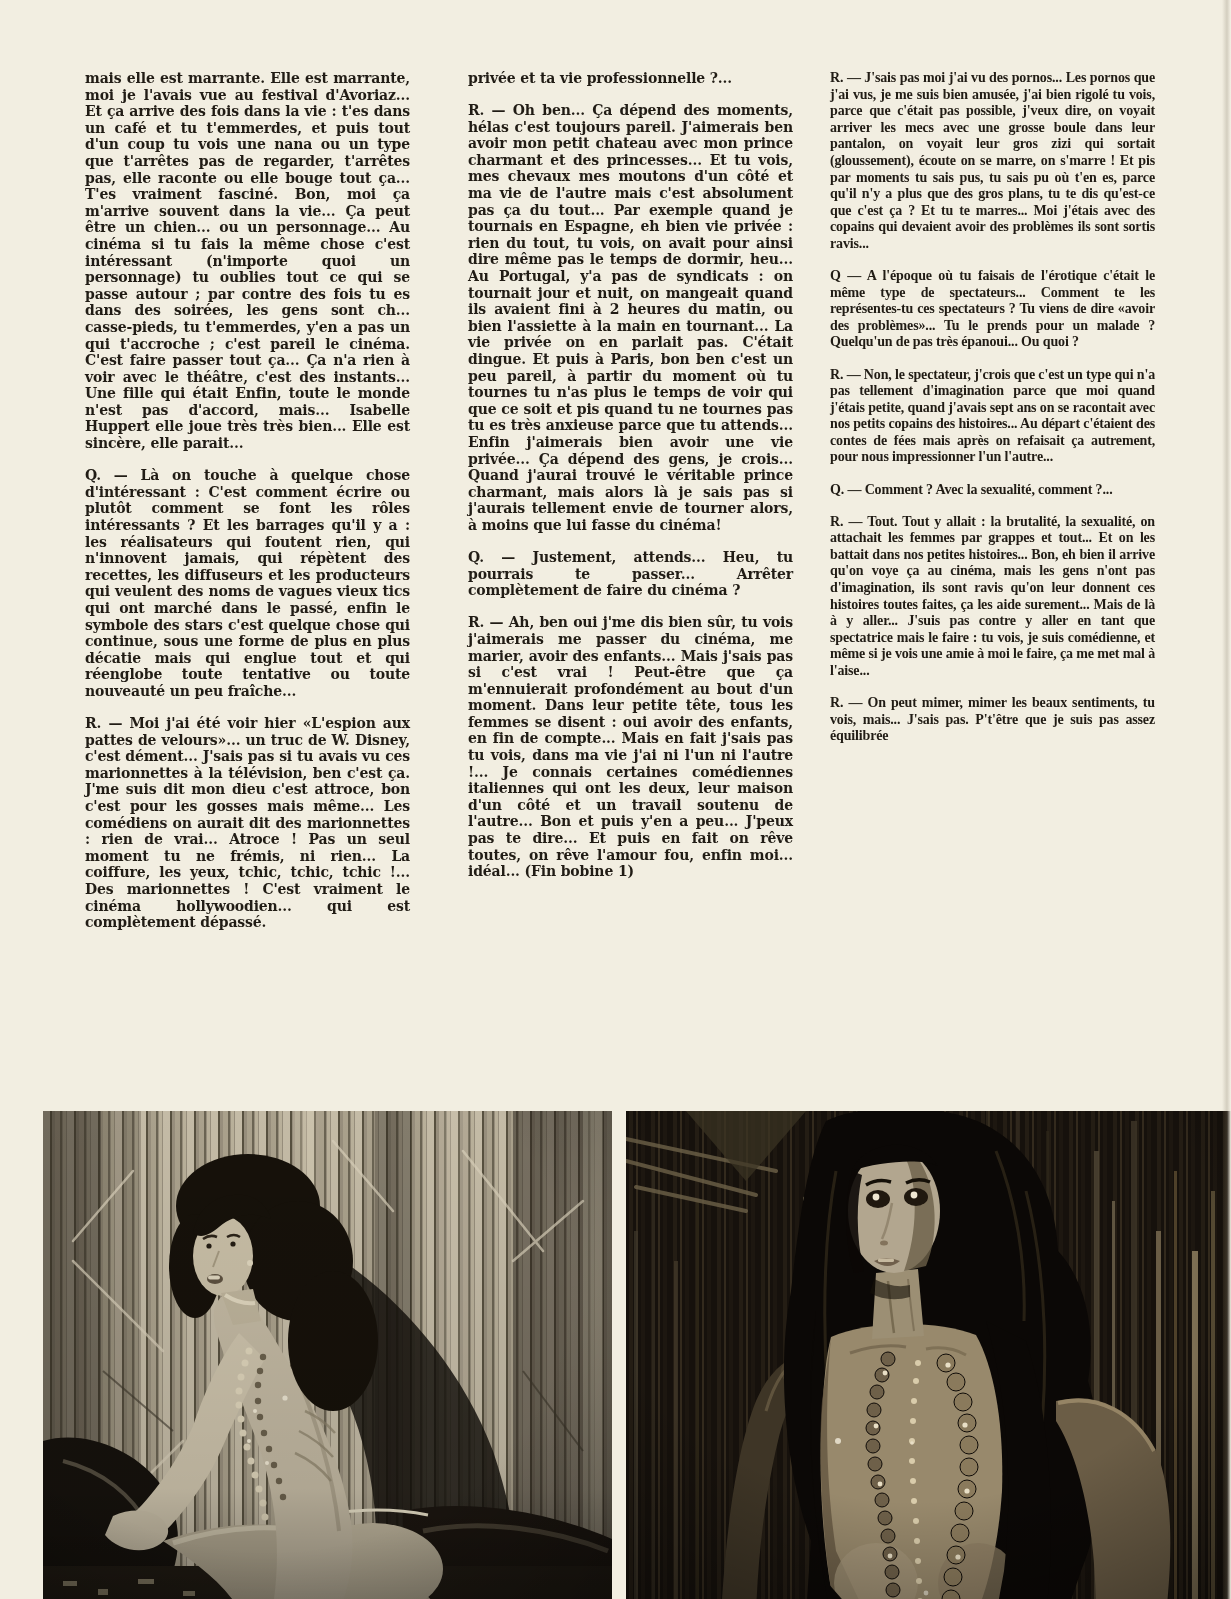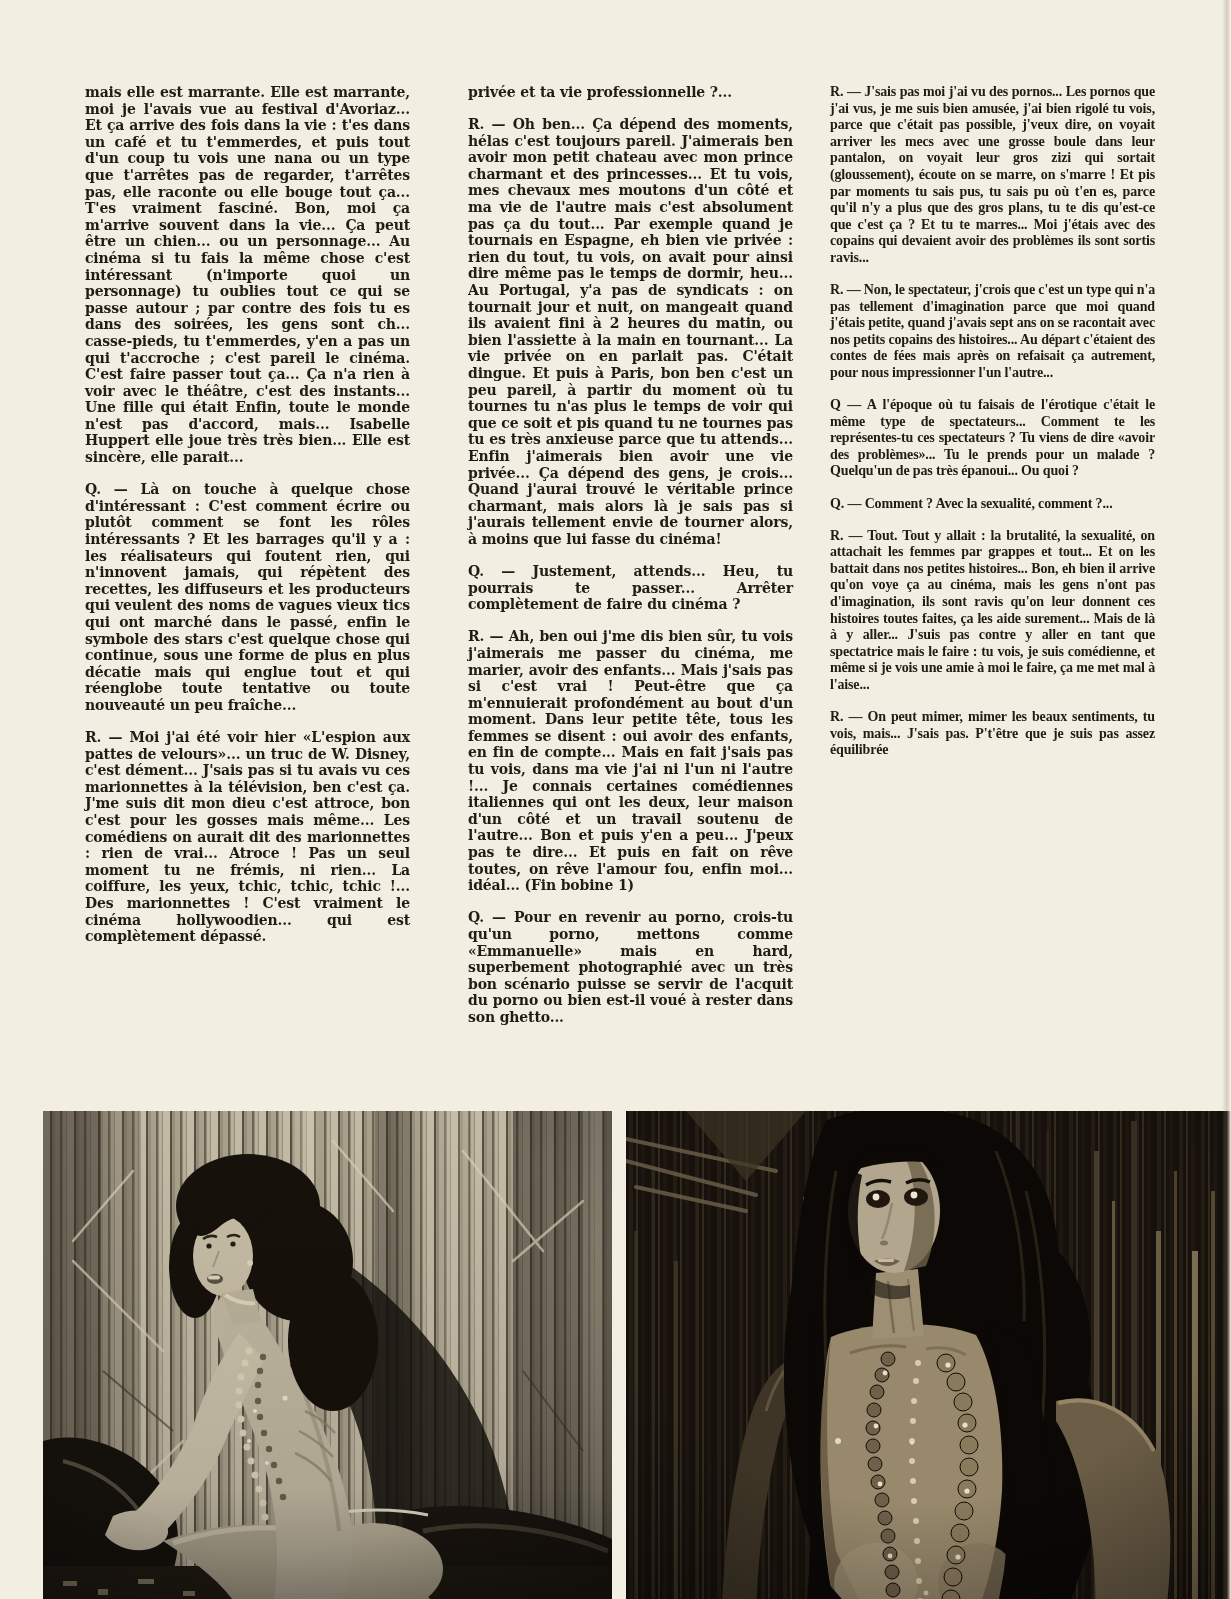--- a/index.html
+++ b/index.html
@@ -8,21 +8,21 @@
     width:1231px;height:1599px;
     background:#f2eee1;
     overflow:hidden;
     font-family:"DejaVu Serif","Liberation Serif",serif;
   }
   .page-edge{
     position:absolute;top:0;right:0;width:9px;height:100%;
     background:linear-gradient(to right,rgba(120,110,90,0) 0%,rgba(120,110,90,.25) 55%,rgba(246,242,230,1) 100%);
   }
   .text-area{
-    position:absolute;left:85px;top:84px;width:1062px;
+    position:absolute;left:85px;top:70px;width:1062px;
     display:flex;align-items:flex-start;
   }
   .col{
     width:325px;flex:none;
     font-weight:700;
     font-size:14px;line-height:16.6px;
     color:#211c15;
     text-align:justify;
     letter-spacing:-0.15px;
     hyphens:auto;-webkit-hyphens:auto;
@@ -48,26 +48,25 @@
     <section class="col col-1">
       <p>mais elle est marrante. Elle est marrante, moi je l'avais vue au festival d'Avoriaz... Et ça arrive des fois dans la vie : t'es dans un café et tu t'emmerdes, et puis tout d'un coup tu vois une nana ou un type que t'arrêtes pas de regarder, t'arrêtes pas, elle raconte ou elle bouge tout ça... T'es vraiment fasciné. Bon, moi ça m'arrive souvent dans la vie... Ça peut être un chien... ou un personnage... Au cinéma si tu fais la même chose c'est intéressant (n'importe quoi un personnage) tu oublies tout ce qui se passe autour ; par contre des fois tu es dans des soirées, les gens sont ch... casse-pieds, tu t'emmerdes, y'en a pas un qui t'accroche ; c'est pareil le cinéma. C'est faire passer tout ça... Ça n'a rien à voir avec le théâtre, c'est des instants... Une fille qui était Enfin, toute le monde n'est pas d'accord, mais... Isabelle Huppert elle joue très très bien... Elle est sincère, elle parait...</p>
       <p>Q. — Là on touche à quelque chose d'intéressant : C'est comment écrire ou plutôt comment se font les rôles intéressants ? Et les barrages qu'il y a : les réalisateurs qui foutent rien, qui n'innovent jamais, qui répètent des recettes, les diffuseurs et les producteurs qui veulent des noms de vagues vieux tics qui ont marché dans le passé, enfin le symbole des stars c'est quelque chose qui continue, sous une forme de plus en plus décatie mais qui englue tout et qui réenglobe toute tentative ou toute nouveauté un peu fraîche...</p>
       <p>R. — Moi j'ai été voir hier «L'espion aux pattes de velours»... un truc de W. Disney, c'est dément... J'sais pas si tu avais vu ces marionnettes à la télévision, ben c'est ça. J'me suis dit mon dieu c'est attroce, bon c'est pour les gosses mais même... Les comédiens on aurait dit des marionnettes : rien de vrai... Atroce ! Pas un seul moment tu ne frémis, ni rien... La coiffure, les yeux, tchic, tchic, tchic !... Des marionnettes ! C'est vraiment le cinéma hollywoodien... qui est complètement dépassé.</p>
     </section>
     <section class="col col-2">
       <p>privée et ta vie professionnelle ?...</p>
       <p>R. — Oh ben... Ça dépend des moments, hélas c'est toujours pareil. J'aimerais ben avoir mon petit chateau avec mon prince charmant et des princesses... Et tu vois, mes chevaux mes moutons d'un côté et ma vie de l'autre mais c'est absolument pas ça du tout... Par exemple quand je tournais en Espagne, eh bien vie privée : rien du tout, tu vois, on avait pour ainsi dire même pas le temps de dormir, heu... Au Portugal, y'a pas de syndicats : on tournait jour et nuit, on mangeait quand ils avaient fini à 2 heures du matin, ou bien l'assiette à la main en tournant... La vie privée on en parlait pas. C'était dingue. Et puis à Paris, bon ben c'est un peu pareil, à partir du moment où tu tournes tu n'as plus le temps de voir qui que ce soit et pis quand tu ne tournes pas tu es très anxieuse parce que tu attends... Enfin j'aimerais bien avoir une vie privée... Ça dépend des gens, je crois... Quand j'aurai trouvé le véritable prince charmant, mais alors là je sais pas si j'aurais tellement envie de tourner alors, à moins que lui fasse du cinéma!</p>
       <p>Q. — Justement, attends... Heu, tu pourrais te passer... Arrêter complètement de faire du cinéma ?</p>
       <p>R. — Ah, ben oui j'me dis bien sûr, tu vois j'aimerais me passer du cinéma, me marier, avoir des enfants... Mais j'sais pas si c'est vrai ! Peut-être que ça m'ennuierait profondément au bout d'un moment. Dans leur petite tête, tous les femmes se disent : oui avoir des enfants, en fin de compte... Mais en fait j'sais pas tu vois, dans ma vie j'ai ni l'un ni l'autre !... Je connais certaines comédiennes italiennes qui ont les deux, leur maison d'un côté et un travail soutenu de l'autre... Bon et puis y'en a peu... J'peux pas te dire... Et puis en fait on rêve toutes, on rêve l'amour fou, enfin moi... idéal... (Fin bobine 1)</p>
-      <p>Q. — Pour en revenir au porno, crois-tu qu'un porno, mettons comme «Emmanuelle» mais en hard, superbement photographié avec un très bon scénario puisse se servir de l'acquit du porno ou bien est-il voué à rester dans son ghetto...</p>
     </section>
     <section class="col col-3">
       <p>R. — J'sais pas moi j'ai vu des pornos... Les pornos que j'ai vus, je me suis bien amusée, j'ai bien rigolé tu vois, parce que c'était pas possible, j'veux dire, on voyait arriver les mecs avec une grosse boule dans leur pantalon, on voyait leur gros zizi qui sortait (gloussement), écoute on se marre, on s'marre ! Et pis par moments tu sais pus, tu sais pu où t'en es, parce qu'il n'y a plus que des gros plans, tu te dis qu'est-ce que c'est ça ? Et tu te marres... Moi j'étais avec des copains qui devaient avoir des problèmes ils sont sortis ravis...</p>
+      <p>Q — A l'époque où tu faisais de l'érotique c'était le même type de spectateurs... Comment te les représentes-tu ces spectateurs ? Tu viens de dire «avoir des problèmes»... Tu le prends pour un malade ? Quelqu'un de pas très épanoui... Ou quoi ?</p>
       <p>R. — Non, le spectateur, j'crois que c'est un type qui n'a pas tellement d'imagination parce que moi quand j'étais petite, quand j'avais sept ans on se racontait avec nos petits copains des histoires... Au départ c'étaient des contes de fées mais après on refaisait ça autrement, pour nous impressionner l'un l'autre...</p>
-      <p>Q — A l'époque où tu faisais de l'érotique c'était le même type de spectateurs... Comment te les représentes-tu ces spectateurs ? Tu viens de dire «avoir des problèmes»... Tu le prends pour un malade ? Quelqu'un de pas très épanoui... Ou quoi ?</p>
       <p>Q. — Comment ? Avec la sexualité, comment ?...</p>
       <p>R. — Tout. Tout y allait : la brutalité, la sexualité, on attachait les femmes par grappes et tout... Et on les battait dans nos petites histoires... Bon, eh bien il arrive qu'on voye ça au cinéma, mais les gens n'ont pas d'imagination, ils sont ravis qu'on leur donnent ces histoires toutes faites, ça les aide surement... Mais de là à y aller... J'suis pas contre y aller en tant que spectatrice mais le faire : tu vois, je suis comédienne, et même si je vois une amie à moi le faire, ça me met mal à l'aise...</p>
       <p>R. — On peut mimer, mimer les beaux sentiments, tu vois, mais... J'sais pas. P't'être que je suis pas assez équilibrée</p>
     </section>
   </main>
 
   <figure class="photo photo-left">
     <svg viewBox="0 0 569 504" preserveAspectRatio="none">
       <defs>
         <pattern id="reedL" width="24" height="504" patternUnits="userSpaceOnUse">

